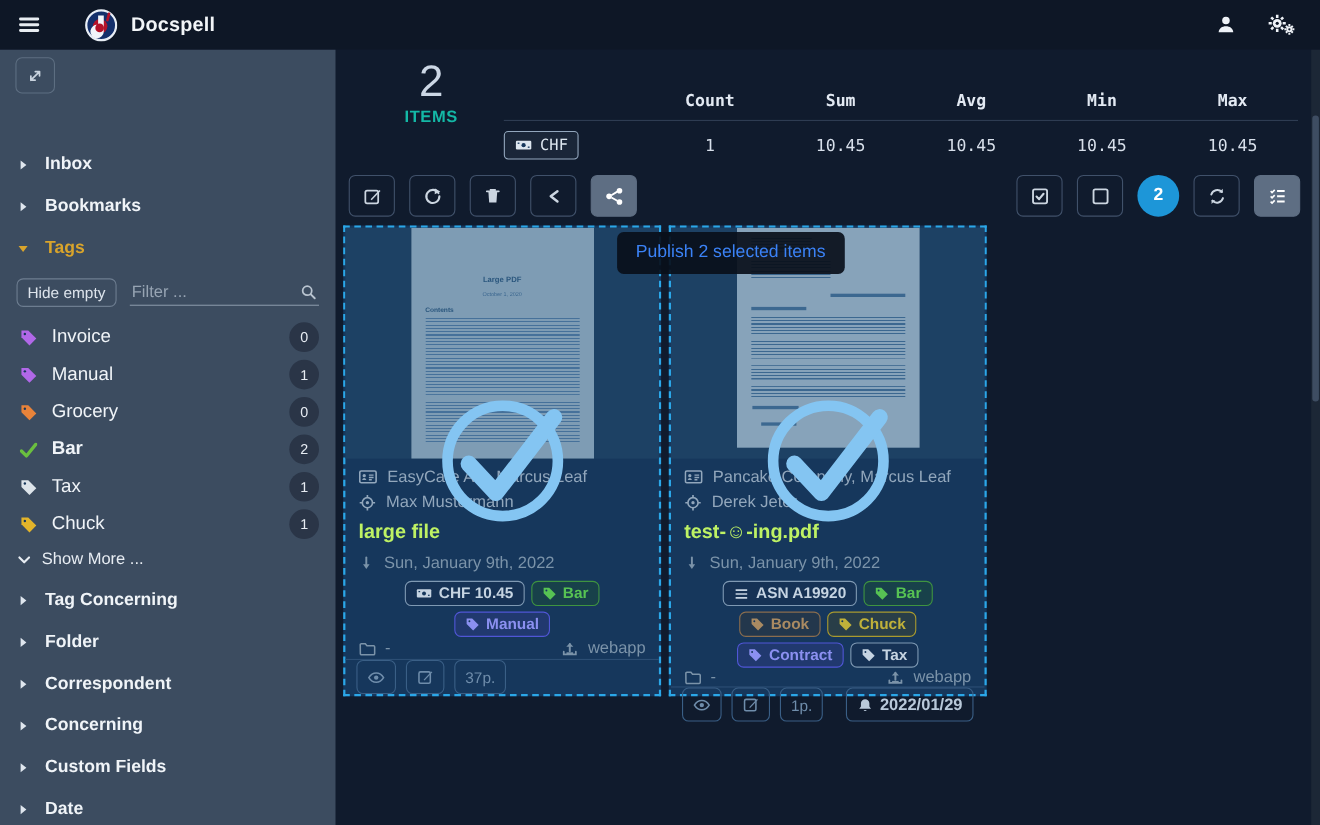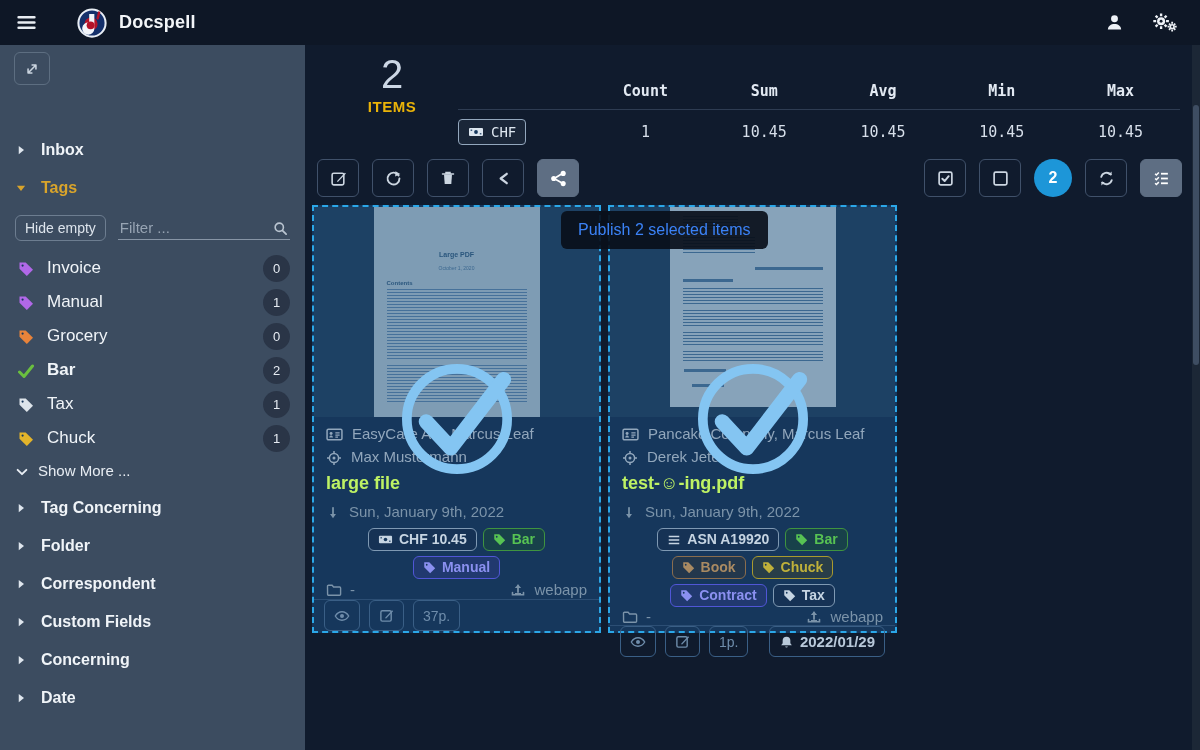--- a/index.html
+++ b/index.html
@@ -44,21 +44,21 @@
   .show-more { height:30px; display:flex; align-items:center; gap:9px; padding:0 15px;
                font-size:15px; color:#e8edf3; cursor:pointer; margin-bottom:4px; }
 
   
   .scrollbar { position:absolute; top:45px; right:0; bottom:0; width:8px; background:#1c2736; }
   .scroll-thumb { position:absolute; top:60px; left:1px; width:6px; height:260px; background:#3e4d62; border-radius:3px; }
 
   
   .items-count { position:absolute; left:356px; top:52px; width:72px; text-align:center; }
   .items-count .num { font-size:40px; color:#ccd7e5; line-height:44px; font-weight:400; }
-  .items-count .lbl { font-size:15px; font-weight:bold; color:#eab308; letter-spacing:.5px; margin-top:2px; }
+  .items-count .lbl { font-size:15px; font-weight:bold; color:#14b8a6; letter-spacing:.5px; margin-top:2px; }
   .stats-table { position:absolute; left:458px; top:58px; right:20px; }
   .stats-head { display:flex; align-items:center; padding-bottom:9px; border-bottom:1px solid #2e3c52;margin-top:24px; }
   .stats-head .col0 { flex:0 0 128px; }
   .stats-col { flex:1; text-align:center; font-family:"DejaVu Sans Mono", monospace; font-weight:bold;
                font-size:15px; color:#e2e9f2; }
   .stats-row { display:flex; align-items:center; padding-top:9px; }
   .stats-row .col0 { flex:0 0 128px; }
   .stats-val { flex:1; text-align:center; font-family:"DejaVu Sans Mono", monospace; font-size:15px; color:#d7dfea; }
   .chf-btn { display:inline-flex; gap:7px; border:1px solid #93a7bd; border-radius:4px;
              background:#1a2638; color:#dde6ef; font-size:14px; font-family:"DejaVu Sans Mono", monospace;
@@ -304,20 +304,28 @@
 
     <div class="side-list">
       <div class="side-item">
         <span class="caret">
             <svg class="ic" width="12" height="12">
               <use href="#i-caret-r"></use>
             </svg>
           </span>
         <span>Inbox</span>
       </div>
+      <div class="side-item">
+        <span class="caret">
+            <svg class="ic" width="12" height="12">
+              <use href="#i-caret-r"></use>
+            </svg>
+          </span>
+        <span>Bookmarks</span>
+      </div>
       <div class="side-item tags-head">
         <span class="caret">
             <svg class="ic" width="12" height="12">
               <use href="#i-caret-d"></use>
             </svg>
           </span>
         <span>Tags</span>
       </div>
 
       <div class="filter-row">
@@ -403,29 +411,29 @@
             </svg>
           </span>
         <span>Correspondent</span>
       </div>
       <div class="side-item">
         <span class="caret">
             <svg class="ic" width="12" height="12">
               <use href="#i-caret-r"></use>
             </svg>
           </span>
+        <span>Concerning</span>
+      </div>
+      <div class="side-item">
+        <span class="caret">
+            <svg class="ic" width="12" height="12">
+              <use href="#i-caret-r"></use>
+            </svg>
+          </span>
         <span>Custom Fields</span>
-      </div>
-      <div class="side-item">
-        <span class="caret">
-            <svg class="ic" width="12" height="12">
-              <use href="#i-caret-r"></use>
-            </svg>
-          </span>
-        <span>Concerning</span>
       </div>
       <div class="side-item">
         <span class="caret">
             <svg class="ic" width="12" height="12">
               <use href="#i-caret-r"></use>
             </svg>
           </span>
         <span>Date</span>
       </div>
 

